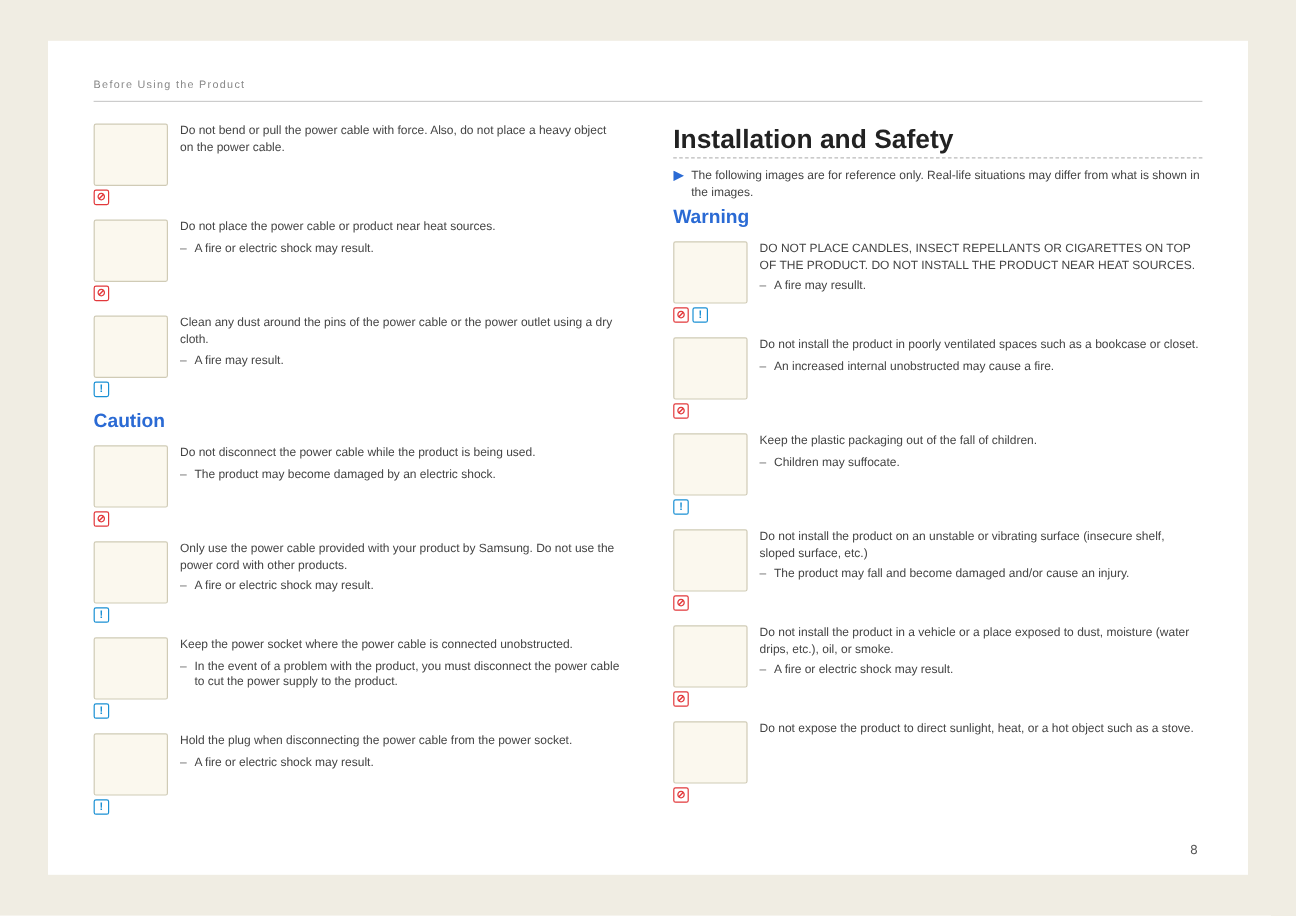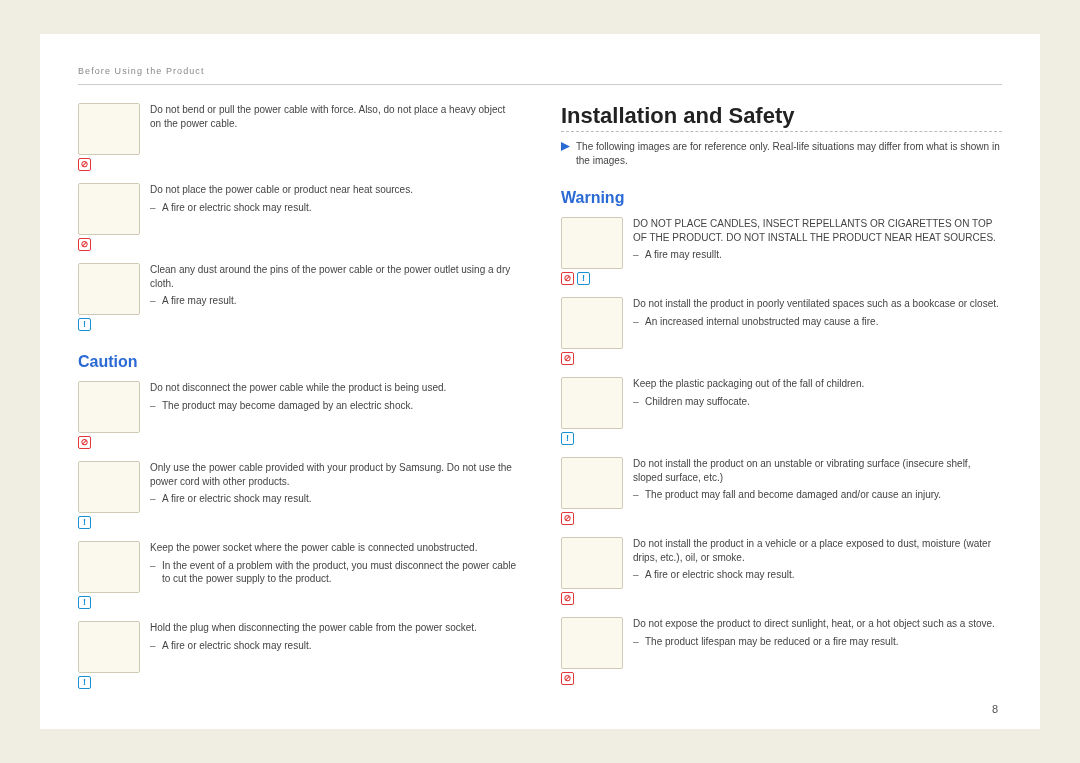--- a/index.html
+++ b/index.html
@@ -69,21 +69,21 @@
   .badge.prohibit { color: #e2383b; border-color: #e2383b; }
   .badge.info { color: #1a90d4; border-color: #1a90d4; }
   .text-block { flex: 1; font-size: 10px; line-height: 1.35; color: #444; }
   .text-block .lead { margin-bottom: 4px; }
   .text-block .sub { padding-left: 12px; position: relative; margin-bottom: 3px; }
   .text-block .sub::before { content: "‒"; position: absolute; left: 0; top: 0; color: #666; }
   .h-caution {
     color: #2a6ad4;
     font-weight: bold;
     font-size: 16px;
-    margin: 22px 0 10px 0;
+    margin: 6px 0 10px 0;
   }
   .h-install {
     font-size: 22px;
     font-weight: bold;
     color: #222;
     border-bottom: 1px dashed #bbb;
     padding-bottom: 2px;
     margin-bottom: 8px;
   }
   .note-row { display: flex; gap: 6px; font-size: 10px; line-height: 1.35; color: #444; margin-bottom: 1px; }
@@ -289,21 +289,20 @@
 
       <div class="item">
         <div class="left-box">
           <div class="icon-box"></div>
           <div class="badge-row">
             <div class="badge prohibit">⊘</div>
           </div>
         </div>
         <div class="text-block">
           <div class="lead">Do not expose the product to direct sunlight, heat, or a hot object such as a stove.</div>
-          <div class="sub">The product lifespan may be reduced or a fire may result.</div>
         </div>
       </div>
 
     </div>
   </div>
 
   <div class="page-num">8</div>
 </div>
 
 </body></html>

